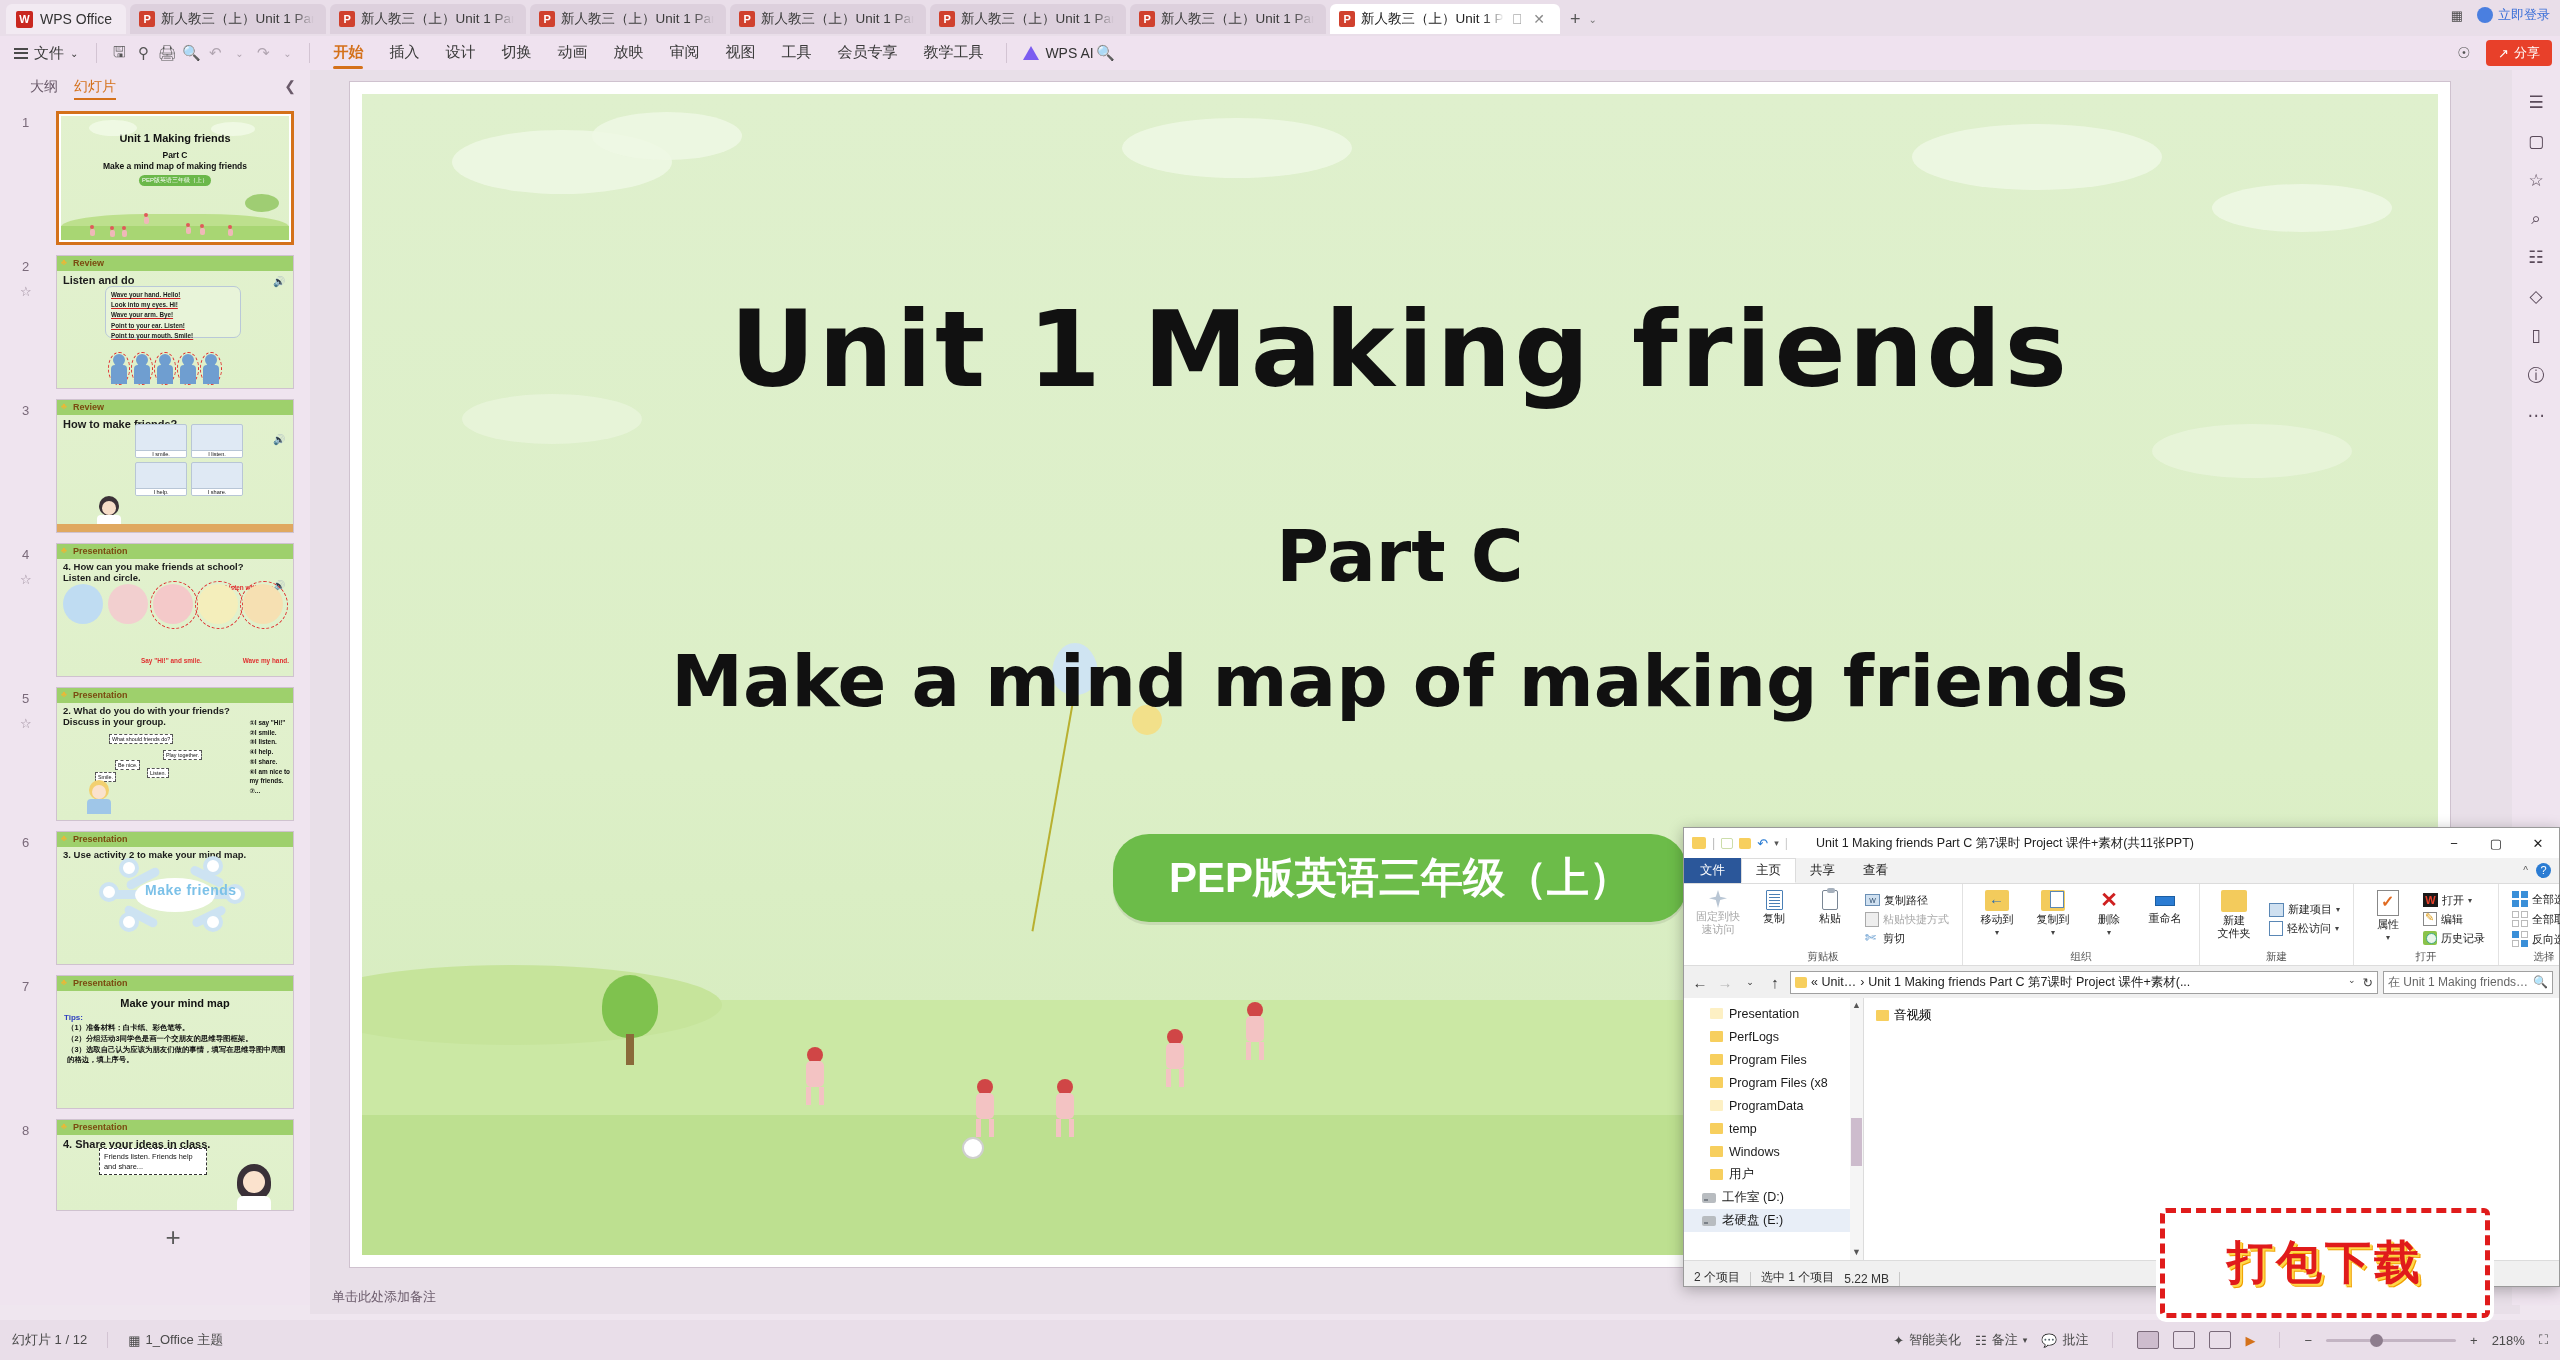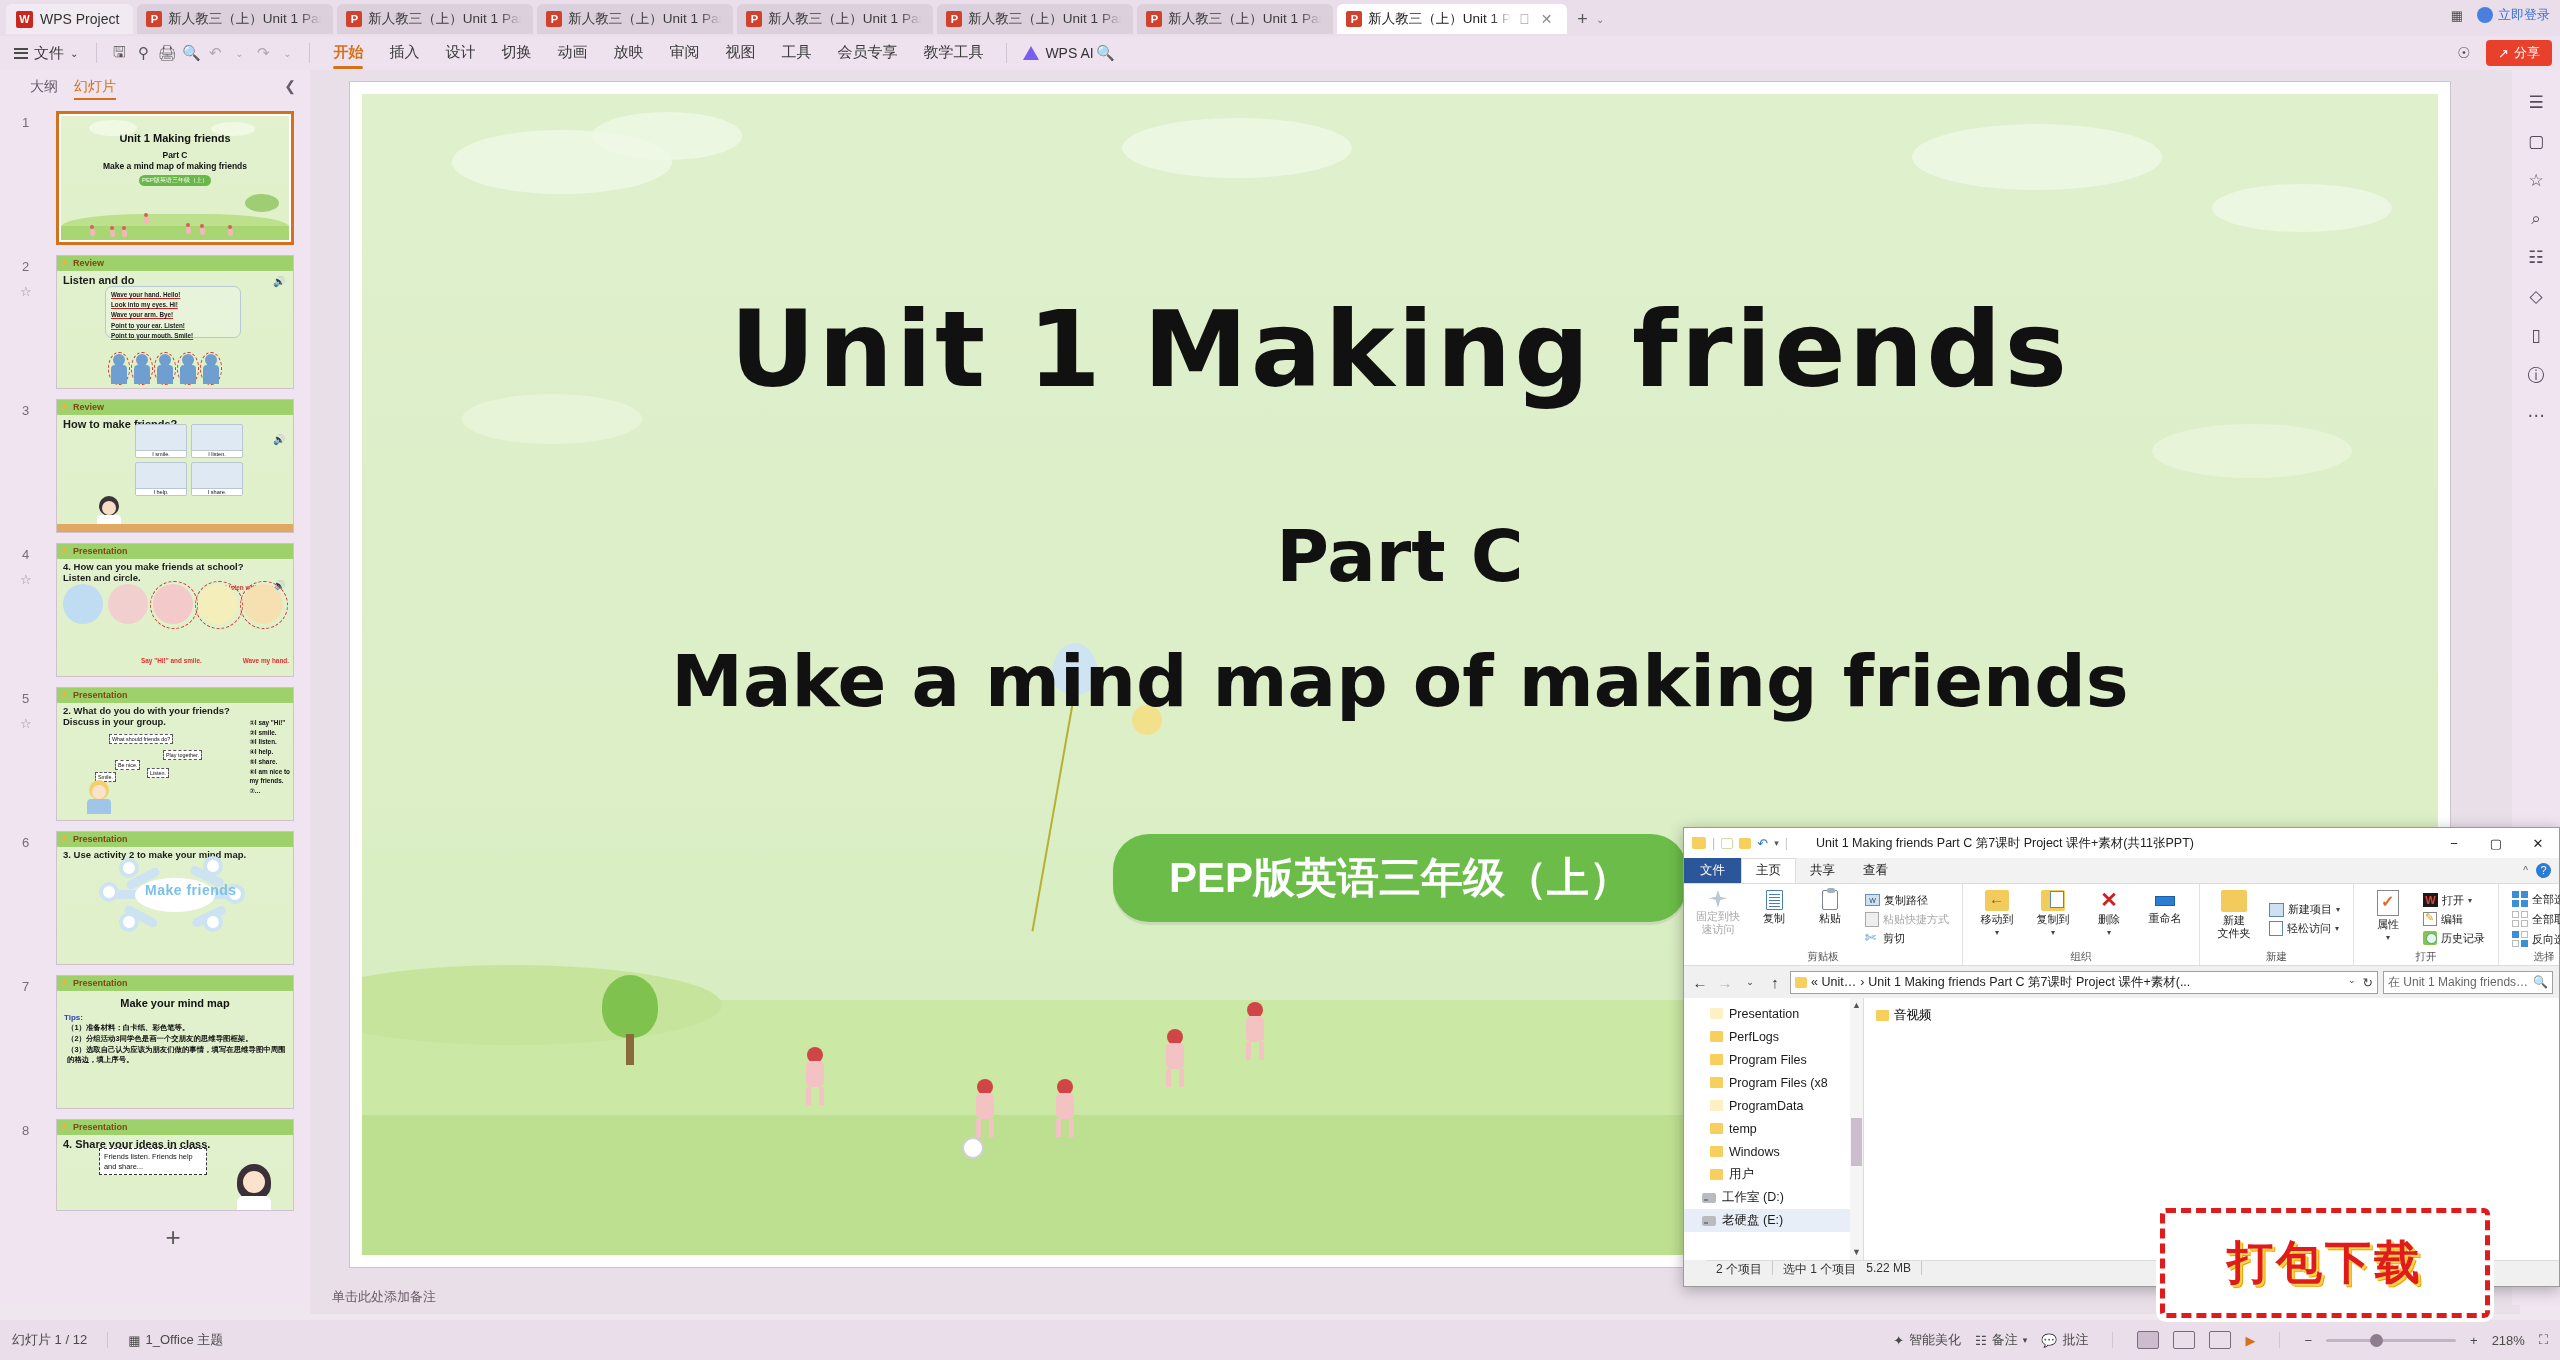--- a/index.html
+++ b/index.html
@@ -429,22 +429,22 @@
   .navscroll .up, .navscroll .dn { height: 15px; text-align: center; font-size: 9px; color: #555; line-height: 15px; }
   .navscroll .thumbb { position: absolute; left: 1px; right: 1px; top: 120px; height: 48px; background: #cdbccd; }
   .ex-files { flex: 1; padding: 6px 0 0 8px; font-size: 12.5px; }
   .file-row { display: flex; align-items: center; gap: 5px; height: 22px; padding: 0 4px; }
   .file-row.sel { background: #cce4f7; border: 1px solid #7ab0e0; }
   .pptx-ico { width: 14px; height: 16px; background: #fff; border: 1.3px solid #c24a32; flex: none; position: relative; }
   .pptx-ico::after { content: "P"; position: absolute; left: 2.5px; top: -1px; font-size: 11px; font-weight: bold; color: #d0412e; }
   .ex-status {
     position: absolute; left: 0; right: 0; bottom: 0; height: 26px;
     background: #f0f0f0; border-top: 1px solid #dcdcdc;
-    display: flex; align-items: flex-start; gap: 10px; padding: 0 10px;
-    font-size: 12px; color: #333; margin-left: 22px;
+    display: flex; align-items: flex-end; gap: 10px; padding: 0 10px;
+    font-size: 12px; color: #333;
   }
   .ex-status .sep { width: 1px; height: 14px; background: #c8c8c8; }
 
   
   .stamp {
     position: absolute; left: 2160px; top: 1208px; width: 330px; height: 110px;
     border: 5px dashed #e01b1b; border-radius: 6px; background: #fff;
     display: flex; align-items: center; justify-content: center;
     box-shadow: 0 0 0 4px #fff;
   }
@@ -459,21 +459,21 @@
   }
 </style>
 </head>
 <body>
 
 <div class="app">
 
   <div class="tabbar">
     <div class="wps-home">
       <span class="wps-logo">W</span>
-      <span>WPS Project</span>
+      <span>WPS Office</span>
     </div>
 
     <div class="doc-tab">
       <span class="ppt-ico">P</span>
       <span class="tlabel">新人教三（上）Unit 1 Part A 第1课时</span>
     </div>
     <div class="doc-tab">
       <span class="ppt-ico">P</span>
       <span class="tlabel">新人教三（上）Unit 1 Part A 第2课时</span>
     </div>

